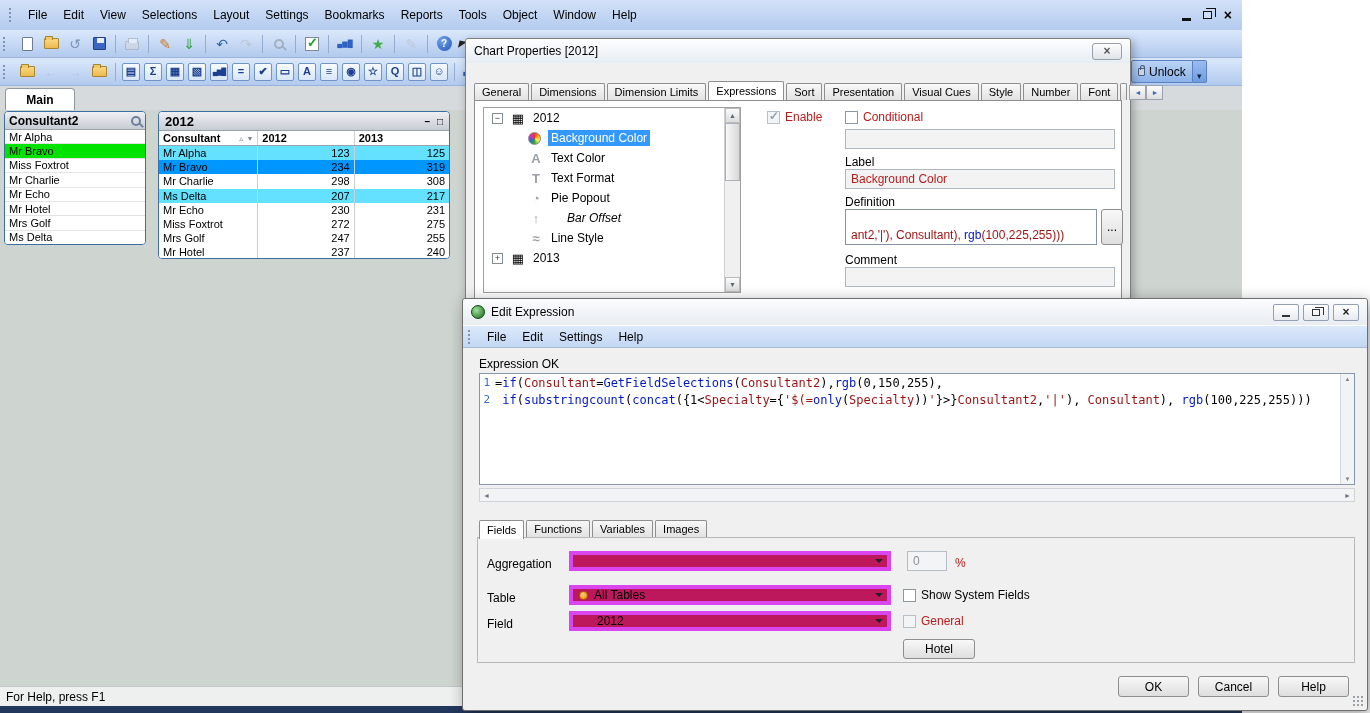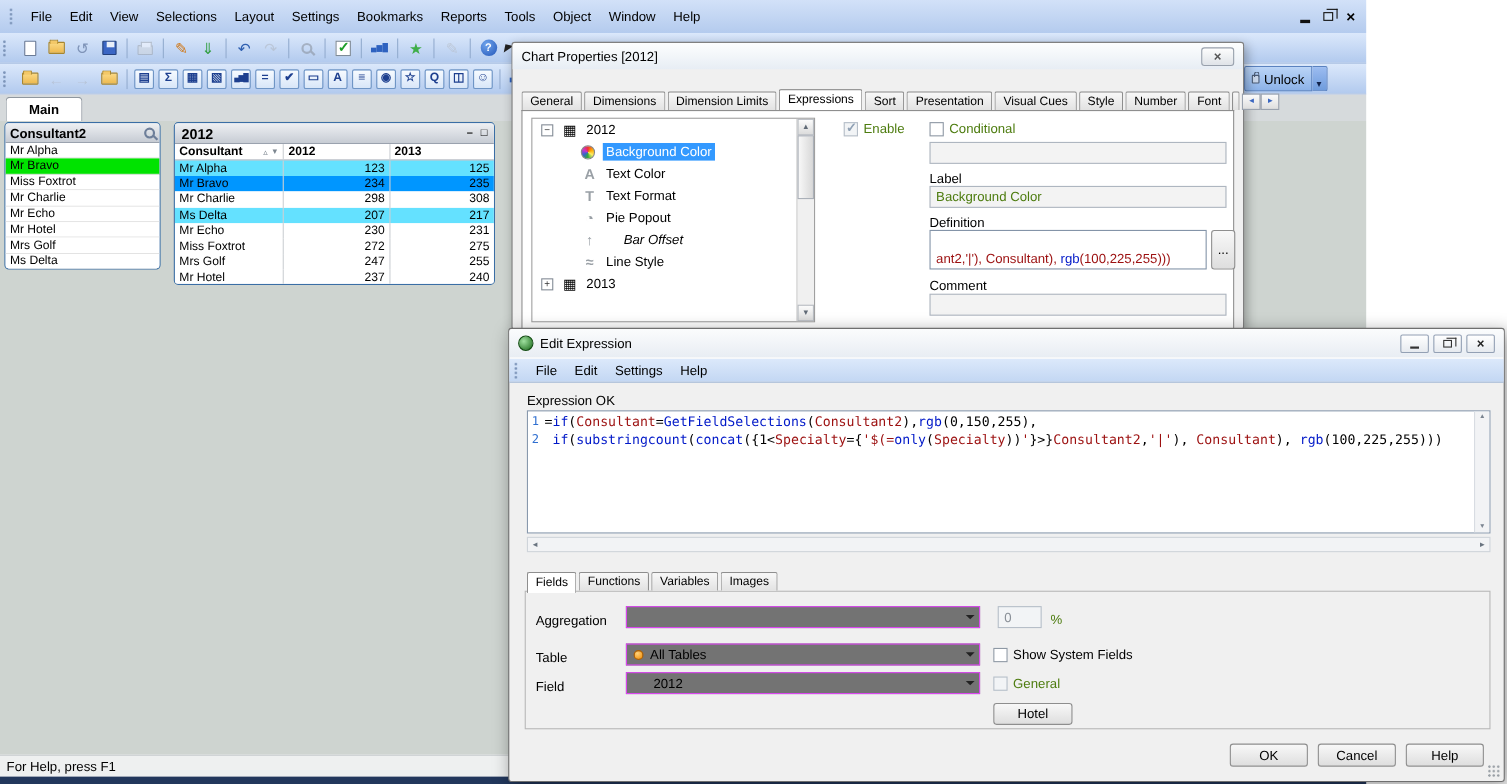--- a/index.html
+++ b/index.html
@@ -81,21 +81,21 @@
   .dtab{height:17px;padding:0 7px;border:1px solid #8e8e8e;border-bottom:none;background:linear-gradient(#f8f8f8,#e2e2e2);border-radius:2px 2px 0 0;margin-right:2px;display:flex;align-items:center;font-size:11px;white-space:nowrap}
   .dtab.active{height:19px;background:#fff;position:relative;z-index:2}
   .dtab.clip{width:22px;overflow:hidden;padding:0 0 0 5px}
   .tf{border:1px solid #aeb6c0;background:#f3f3f3;height:20px;display:flex;align-items:center;padding:0 5px}
   .tf.editable{background:#fff;border-color:#8494a8}
   .btn{height:21px;border:1px solid #8e8e8e;border-radius:3px;background:linear-gradient(#f8f8f8,#dedede);display:flex;align-items:center;justify-content:center;font-size:12px}
   .cb{display:inline-flex;align-items:center;gap:5px}
   .cbbox{width:13px;height:13px;border:1px solid #8e98a4;background:#fff;position:relative}
   .cbbox.checked::after{content:"✓";position:absolute;left:1px;top:-3px;font-size:12px;font-weight:700;color:#8fa0b4}
   .cbbox.dim{background:#f2f4f6;border-color:#b6bec8}
-  .dimtext{color:#4d7c0f}
+  .dimtext{color:#b91c1c}
   .tk-p{color:#000}.tk-f{color:#0018c8}.tk-d{color:#9c1010}
 
   
   .cp{left:465px;top:38px;width:666px;height:262px;box-shadow:2px 3px 10px rgba(0,0,0,.3);z-index:5}
   .cp-tabs{position:absolute;left:8px;top:42px;right:8px;height:19px;display:flex;align-items:flex-end}
   .tab-arrows{margin-left:auto;display:flex}
   .tab-arrow{width:17px;height:15px;border:1px solid #9aa2ae;background:linear-gradient(#fbfbfb,#dedede);display:flex;align-items:center;justify-content:center;font-size:7px;color:#3a66c0}
   .cp-page{position:absolute;left:8px;top:61px;right:8px;bottom:0;background:#fff;border:1px solid #8e8e8e;border-bottom:none;z-index:1}
   .cp-tree{position:absolute;left:8px;top:6px;width:258px;height:186px;border:1px solid #a0a0a0;background:#fff;overflow:hidden}
   .tree-row{height:20px;position:relative;display:flex;align-items:center}
@@ -123,21 +123,21 @@
   .ee-menu{height:23px;background:linear-gradient(#dce9fb,#c3d7f3);border-top:1px solid #fff;border-bottom:1px solid #a8bcd8;display:flex;align-items:center;padding-left:4px}
   .ee-status{position:absolute;left:16px;top:58px}
   .expr-wrap{position:absolute;left:16px;top:74px;width:876px;height:112px;border:1px solid #8898ac;background:#fff;overflow:hidden}
   .exline{display:flex;font-family:"DejaVu Sans Mono",monospace;font-size:12px;line-height:16px;padding-top:1px}
   .lnum{width:15px;text-align:right;color:#2f6fd0;padding-right:5px;font-size:11px;flex:none}
   .lcode{white-space:pre}
   .expr-vsb{position:absolute;right:0;top:0;width:14px;height:100%;background:#f2f3f5;border-left:1px solid #d8dce2;display:flex;flex-direction:column;justify-content:space-between;align-items:center;padding:2px 0;font-size:6px;color:#7a8490}
   .hscroll{position:absolute;left:16px;top:189px;width:876px;height:14px;background:#f2f3f5;border:1px solid #cfd4da;display:flex;justify-content:space-between;align-items:center;padding:0 3px;font-size:7px;color:#6a7480}
   .ee-tabs{position:absolute;left:16px;top:221px;height:18px;display:flex;align-items:flex-start;z-index:2}
   .ee-group{position:absolute;left:14px;top:238px;width:878px;height:126px;border:1px solid #b8b8b8;background:#f0f0f0}
-  .combo{position:absolute;height:20px;background:#737373;border:1px solid #d946ef;display:flex;align-items:center;padding-left:6px;font-size:12px}
+  .combo{position:absolute;height:20px;background:#be185d;border:4px solid #d946ef;display:flex;align-items:center;padding-left:6px;font-size:12px}
   .combo .arrzone{margin-left:auto;width:17px;height:100%;display:flex;align-items:center;justify-content:center}
   .tri{width:0;height:0;border:4px solid transparent;border-top-color:#222;margin-top:4px}
   .orange-dot{width:9px;height:9px;border-radius:50%;background:radial-gradient(circle at 35% 30%,#ffd27a,#f08a00);border:1px solid #b06000;margin-right:6px}
   .spin{position:absolute;width:40px;height:20px;border:1px solid #b6bec8;background:#f2f4f6;color:#8a9098;display:flex;align-items:center;padding-left:5px}
   .grip-corner{position:absolute;right:3px;bottom:3px;width:12px;height:12px;background-image:radial-gradient(circle,#9aa0a6 1px,transparent 1.2px);background-size:4px 4px}
 </style>
 </head>
 <body>
 
 <div class="main-window">
@@ -385,21 +385,21 @@
         </div>
       <div>
           <div class="tb-row" style="background: rgb(100, 225, 255);">
             <span class="td c0">Mr Alpha</span>
             <span class="td c1 num">123</span>
             <span class="td c2 num">125</span>
           </div>
           <div class="tb-row" style="background: rgb(0, 150, 255);">
             <span class="td c0">Mr Bravo</span>
             <span class="td c1 num">234</span>
-            <span class="td c2 num">235</span>
+            <span class="td c2 num">319</span>
           </div>
           <div class="tb-row" style="background: rgb(255, 255, 255);">
             <span class="td c0">Mr Charlie</span>
             <span class="td c1 num">298</span>
             <span class="td c2 num">308</span>
           </div>
           <div class="tb-row" style="background: rgb(100, 225, 255);">
             <span class="td c0">Ms Delta</span>
             <span class="td c1 num">207</span>
             <span class="td c2 num">217</span>

